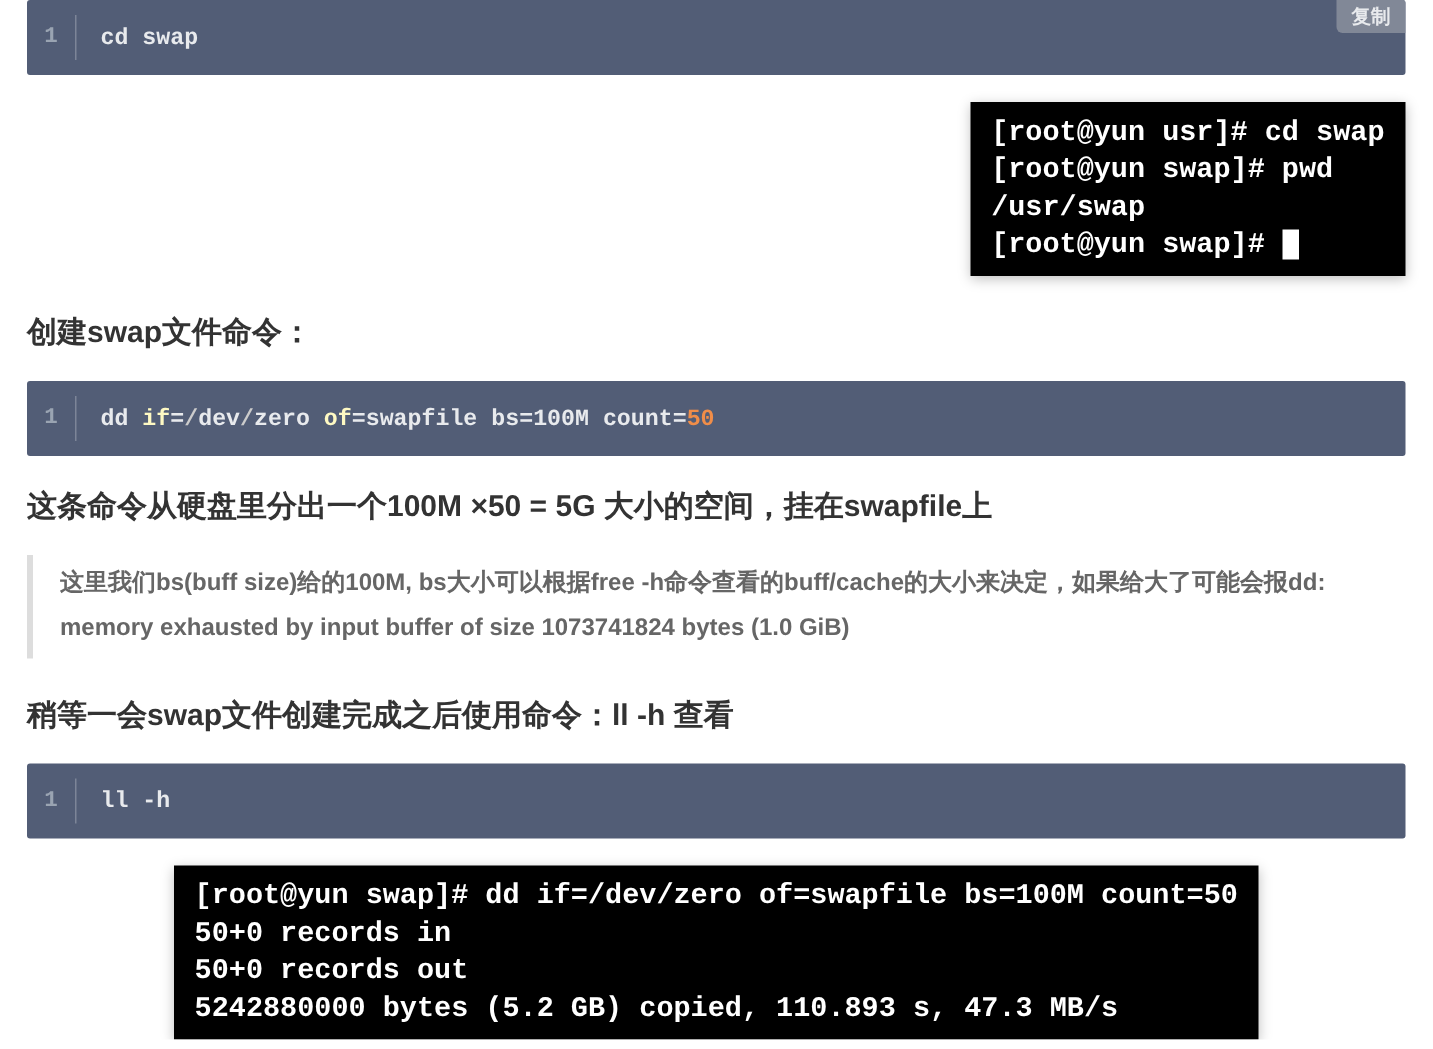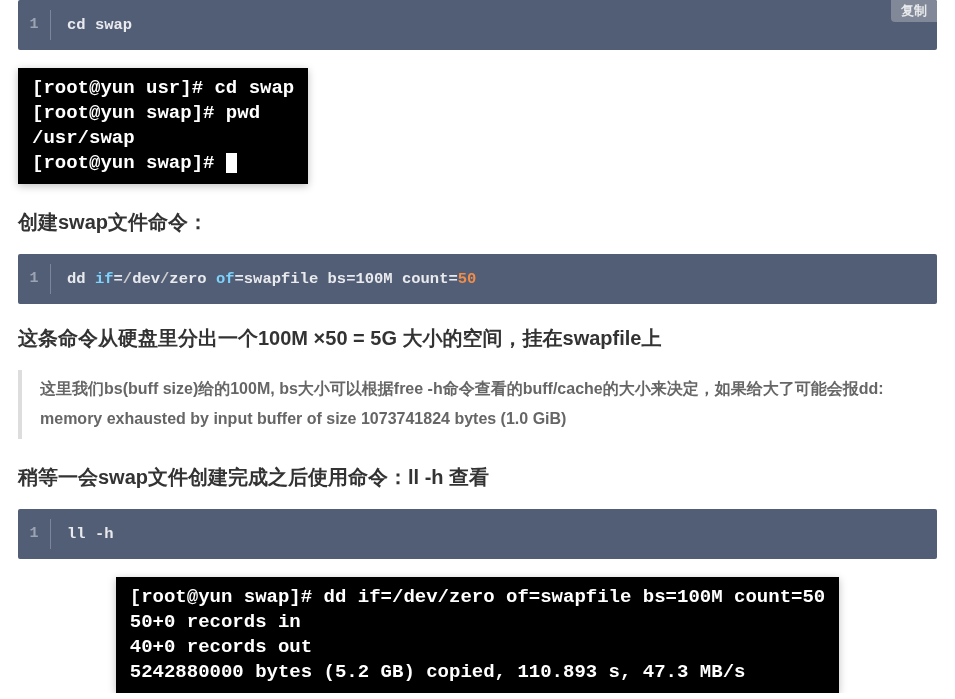--- a/index.html
+++ b/index.html
@@ -58,38 +58,38 @@
       position: absolute;
       top: 0;
       right: 0;
       background: #818897;
       color: #e8eaed;
       font-size: 13px;
       padding: 2px 10px;
       border-radius: 0 0 0 4px;
       cursor: pointer;
     }
-    .tok-kw { color: #7dd3fc; }
+    .tok-kw { color: #fef9c3; }
     .tok-op { color: #e8eaed; }
     .tok-num { color: #f08d49; text-align: center; }
     .tok-punc { color: #cccccc; }
     .terminal {
       background: #000;
       color: #fff;
       font-family: "Consolas", "Courier New", monospace;
       font-size: 19px;
       font-weight: bold;
       padding: 8px 14px;
       line-height: 25px;
       white-space: pre;
       box-shadow: 0 2px 8px rgba(0,0,0,0.25);
     }
     .term-wrap {
       display: flex;
-      justify-content: flex-start;
+      justify-content: flex-end;
       margin-bottom: 22px;
     }
     .term-wrap-wide {
       display: flex;
       justify-content: center;
     }
     .cursor-block {
       display: inline-block;
       width: 11px;
       height: 20px;
@@ -161,15 +161,15 @@
       <span class="ln">1</span>
     </div>
     <div class="code-sep"></div>
     <div class="code-content"><span>ll </span><span class="tok-op">-</span><span>h</span></div>
   </div>
 </div>
 
 <div class="term-wrap-wide">
   <div class="terminal"><span>[root@yun swap]# dd if=/dev/zero of=swapfile bs=100M count=50</span>
 <span>50+0 records in</span>
-<span>40+0 records out</span>
+<span>50+0 records out</span>
 <span>5242880000 bytes (5.2 GB) copied, 110.893 s, 47.3 MB/s</span></div>
 </div>
 
 </body></html>

